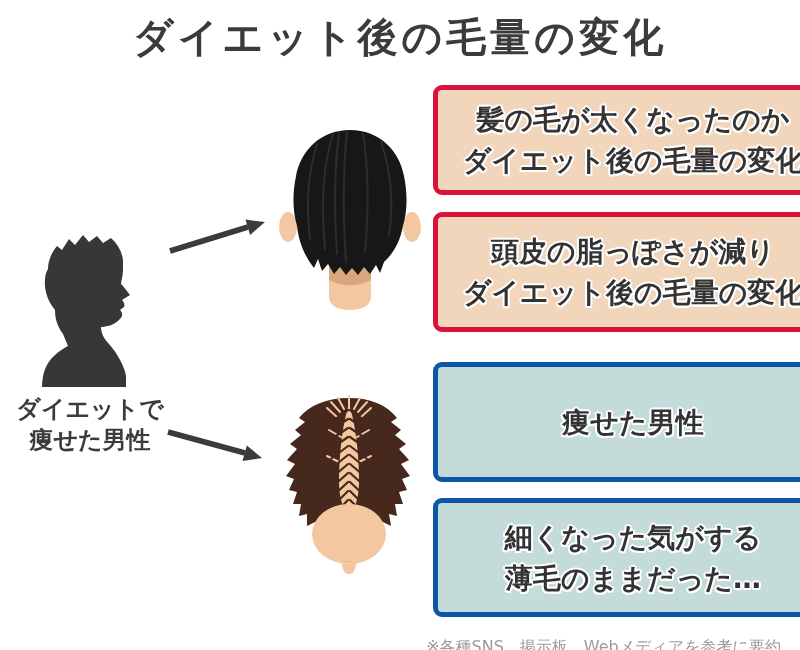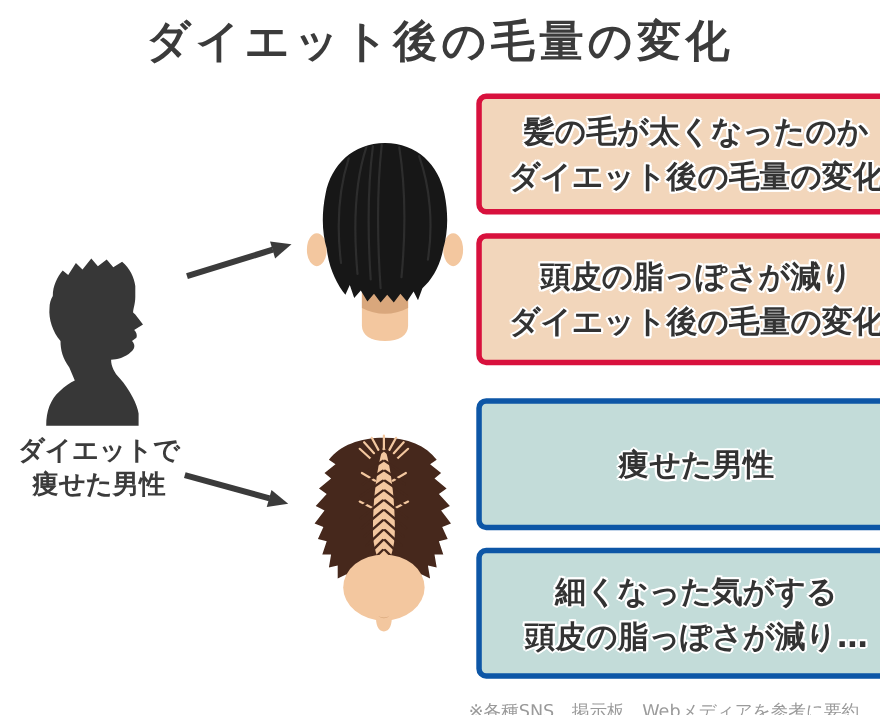--- a/index.html
+++ b/index.html
@@ -113,18 +113,18 @@
   </div>
   <div class="box positive" style="top:212px;height:120px">
     <span class="box-line">頭皮の脂っぽさが減り</span>
     <span class="box-line">ダイエット後の毛量の変化</span>
   </div>
   <div class="box negative" style="top:362px;height:120px">
     <span class="box-line">痩せた男性</span>
   </div>
   <div class="box negative" style="top:498px;height:119px">
     <span class="box-line">細くなった気がする</span>
-    <span class="box-line">頭皮の脂っぽさが減り…</span>
+    <span class="box-line">薄毛のままだった…</span>
   </div>
 
   <div class="footnote">※各種SNS、掲示板、Webメディアを参考に要約</div>
 
 </div>
 
 </body></html>

